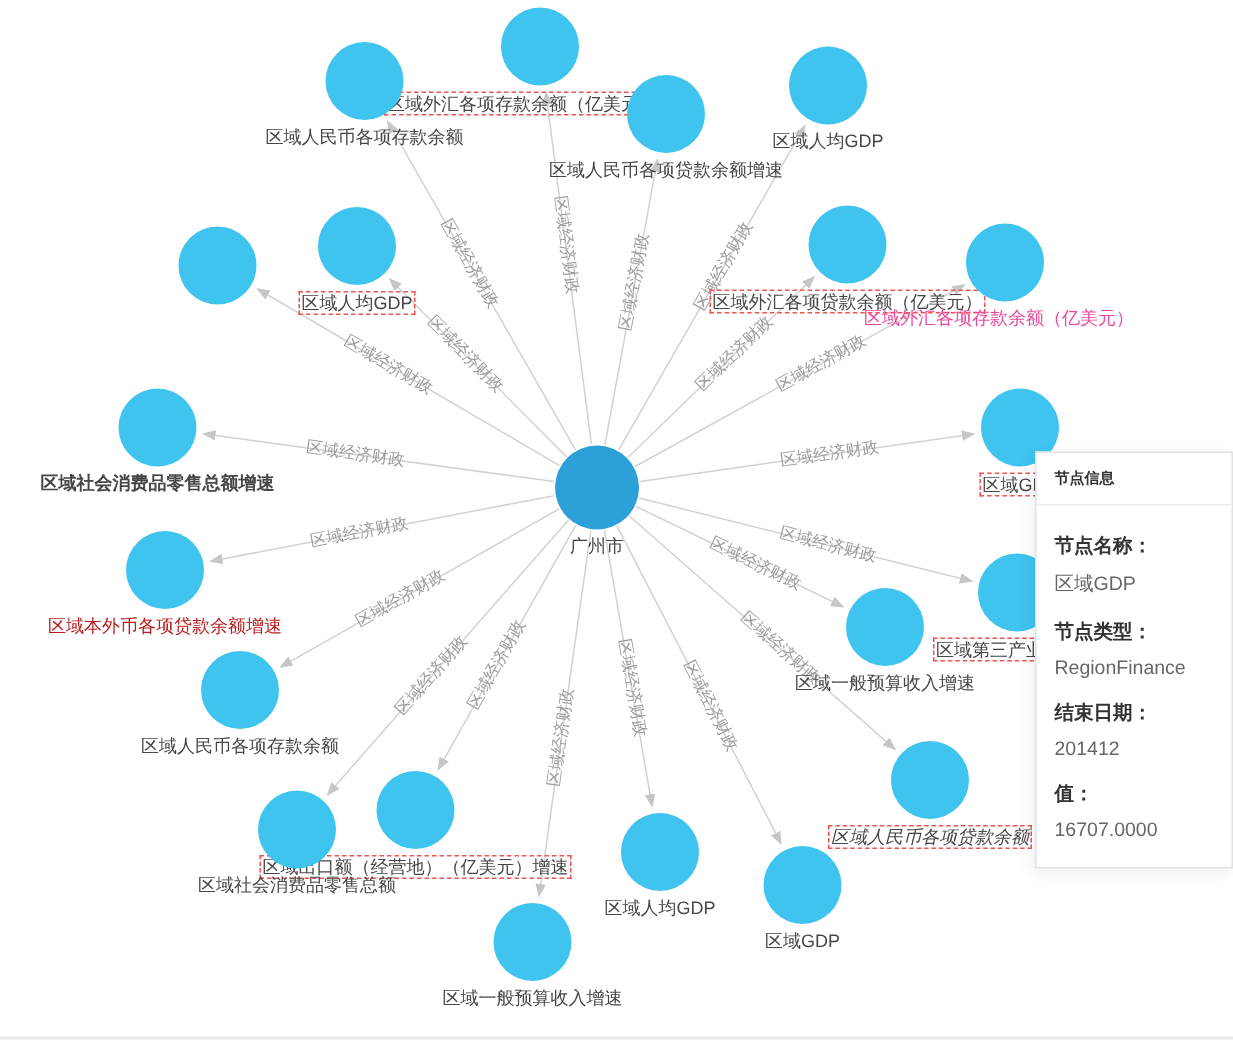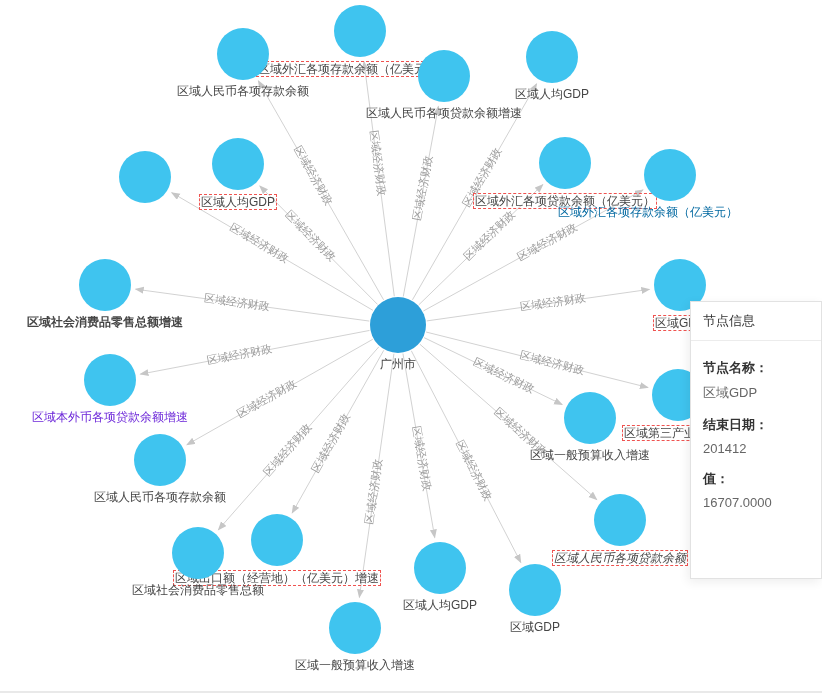--- a/index.html
+++ b/index.html
@@ -10,21 +10,21 @@
   #label-layer, #node-layer { position:absolute; left:0; top:0; width:100%; height:100%; pointer-events:none; }
   #label-layer { z-index:2; }
   #node-layer { z-index:3; }
   .node-label { position:absolute; transform:translateX(-50%); font-size:12px;
     color:#464646; white-space:nowrap; line-height:14px; }
   .node-label.hl { border:1px dashed #ef5350; padding:0 1px; }
   .node-circle { position:absolute; border-radius:50%; pointer-events:auto; }
   .info-panel { position:absolute; left:690px; top:301px; width:132px; height:278px;
     background:#ffffff; border:1px solid #e2e2e2; box-shadow:-2px 3px 10px rgba(0,0,0,0.07);
     z-index:10; }
-  .panel-title { font-size:13px; font-weight:normal; color:#333333; padding:10px 12px;
+  .panel-title { font-size:10px; font-weight:bold; color:#333333; padding:10px 12px;
     border-bottom:1px solid #ececec; }
   .panel-body { padding:4px 12px 12px 12px; }
   .field-label { font-size:13px; font-weight:bold; color:#333333; margin-top:14px; }
   .field-value { font-size:13px; color:#666666; margin-top:7px; }
   .bottom-divider { position:absolute; left:0; right:0; bottom:2px; height:2px;
     background:#e9e9e9; z-index:5; }
 </style>
 </head>
 <body>
 
@@ -78,24 +78,24 @@
       <text transform="translate(374.35 491.65) rotate(-81.9)" text-anchor="middle" dominant-baseline="middle" font-size="11" fill="#9c9c9c">区域经济财政</text>
     </svg>
 
   <div id="label-layer">
       <div class="node-label" style="left: 243px; top: 84px; color: rgb(70, 70, 70);">区域人民币各项存款余额</div>
       <div class="node-label hl" style="left: 360px; top: 61px; color: rgb(70, 70, 70);">区域外汇各项存款余额（亿美元）增速</div>
       <div class="node-label" style="left: 444px; top: 106px; color: rgb(70, 70, 70);">区域人民币各项贷款余额增速</div>
       <div class="node-label" style="left: 552px; top: 87px; color: rgb(70, 70, 70);">区域人均GDP</div>
       <div class="node-label hl" style="left: 238px; top: 194px; color: rgb(70, 70, 70);">区域人均GDP</div>
       <div class="node-label hl" style="left: 565px; top: 193px; color: rgb(70, 70, 70);">区域外汇各项贷款余额（亿美元）</div>
-      <div class="node-label" style="left: 648px; top: 205px; color: #0369a1;">区域外汇各项存款余额（亿美元）</div>
+      <div class="node-label" style="left: 666px; top: 205px; color: #ec4899;">区域外汇各项存款余额（亿美元）</div>
       <div class="node-label" style="left: 105px; top: 315px; color: rgb(70, 70, 70); font-weight: bold;">区域社会消费品零售总额增速</div>
       <div class="node-label hl" style="left: 680px; top: 315px; color: rgb(70, 70, 70);">区域GDP</div>
-      <div class="node-label" style="left: 110px; top: 410px; color: #6d28d9; font-family: Liberation Serif, serif;">区域本外币各项贷款余额增速</div>
+      <div class="node-label" style="left: 110px; top: 410px; color: #b91c1c; font-family: Liberation Serif, serif;">区域本外币各项贷款余额增速</div>
       <div class="node-label hl" style="left: 678px; top: 425px; color: rgb(70, 70, 70);">区域第三产业增加值</div>
       <div class="node-label" style="left: 590px; top: 448px; color: rgb(70, 70, 70);">区域一般预算收入增速</div>
       <div class="node-label" style="left: 160px; top: 490px; color: rgb(70, 70, 70);">区域人民币各项存款余额</div>
       <div class="node-label hl" style="left: 620px; top: 550px; color: rgb(70, 70, 70); font-style: italic;">区域人民币各项贷款余额</div>
       <div class="node-label hl" style="left: 277px; top: 570px; color: rgb(70, 70, 70);">区域出口额（经营地）（亿美元）增速</div>
       <div class="node-label" style="left: 198px; top: 583px; color: rgb(70, 70, 70);">区域社会消费品零售总额</div>
       <div class="node-label" style="left: 440px; top: 598px; color: rgb(70, 70, 70);">区域人均GDP</div>
       <div class="node-label" style="left: 535px; top: 620px; color: rgb(70, 70, 70);">区域GDP</div>
       <div class="node-label" style="left: 355px; top: 658px; color: rgb(70, 70, 70);">区域一般预算收入增速</div>
       <div class="node-label" style="left: 398px; top: 357px; color: rgb(70, 70, 70);">广州市</div>
@@ -125,20 +125,24 @@
     </div>
 
   <aside class="info-panel">
     <div class="panel-title">节点信息</div>
     <div class="panel-body">
       <div class="field">
         <div class="field-label">节点名称：</div>
         <div class="field-value">区域GDP</div>
       </div>
       <div class="field">
+        <div class="field-label">节点类型：</div>
+        <div class="field-value">RegionFinance</div>
+      </div>
+      <div class="field">
         <div class="field-label">结束日期：</div>
         <div class="field-value">201412</div>
       </div>
       <div class="field">
         <div class="field-label">值：</div>
         <div class="field-value">16707.0000</div>
       </div>
     </div>
   </aside>
 

